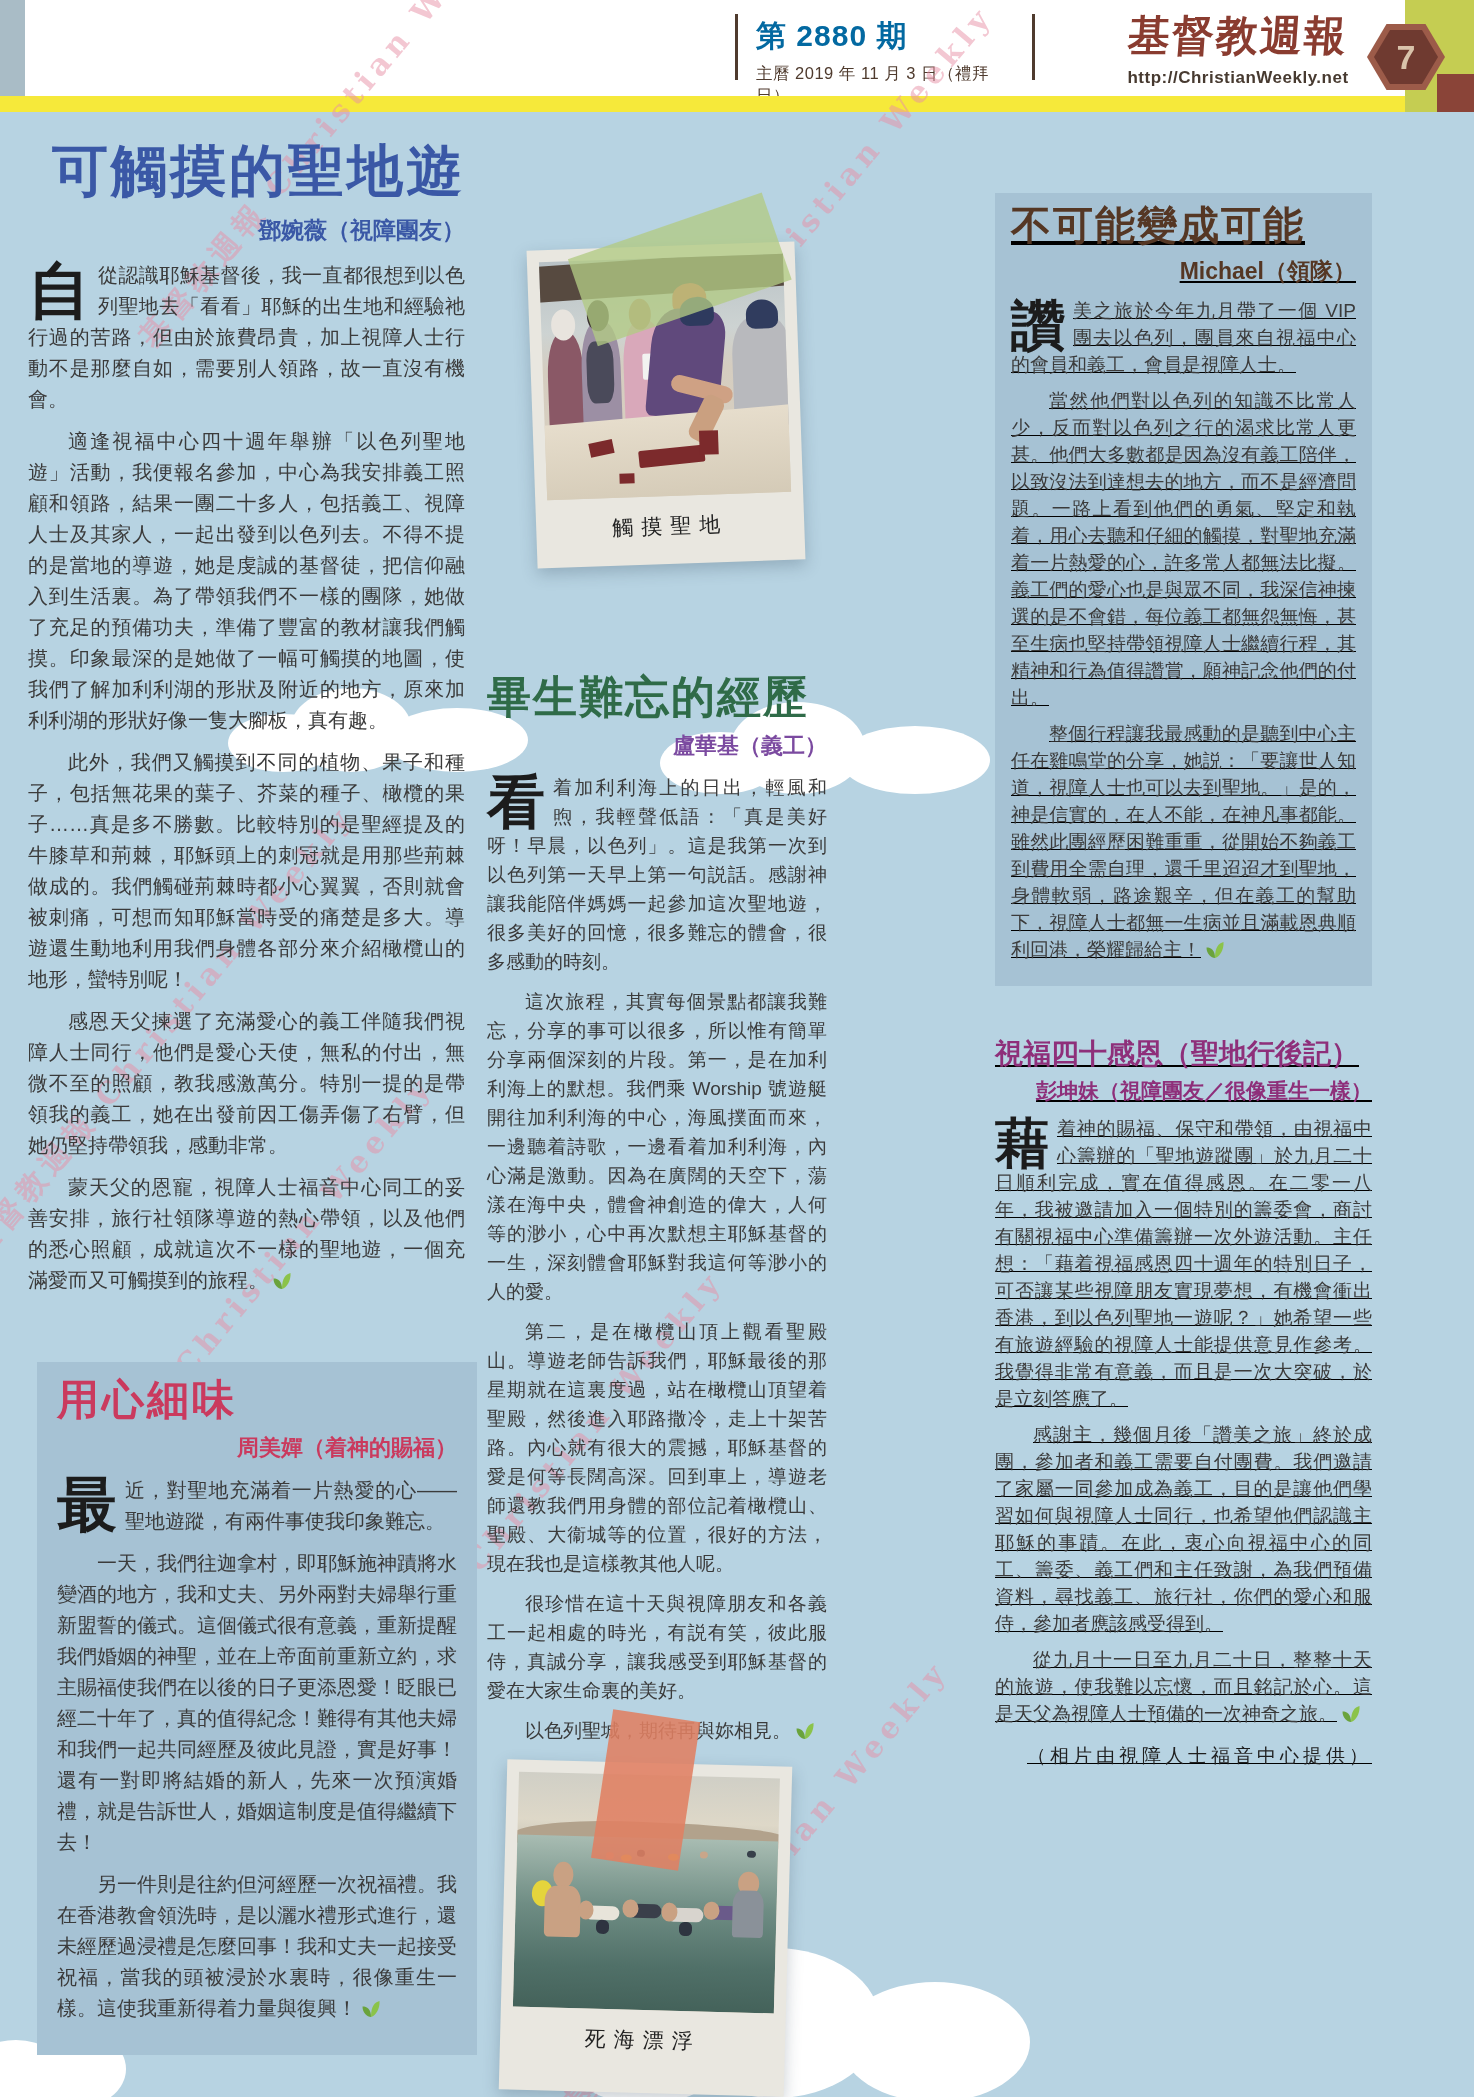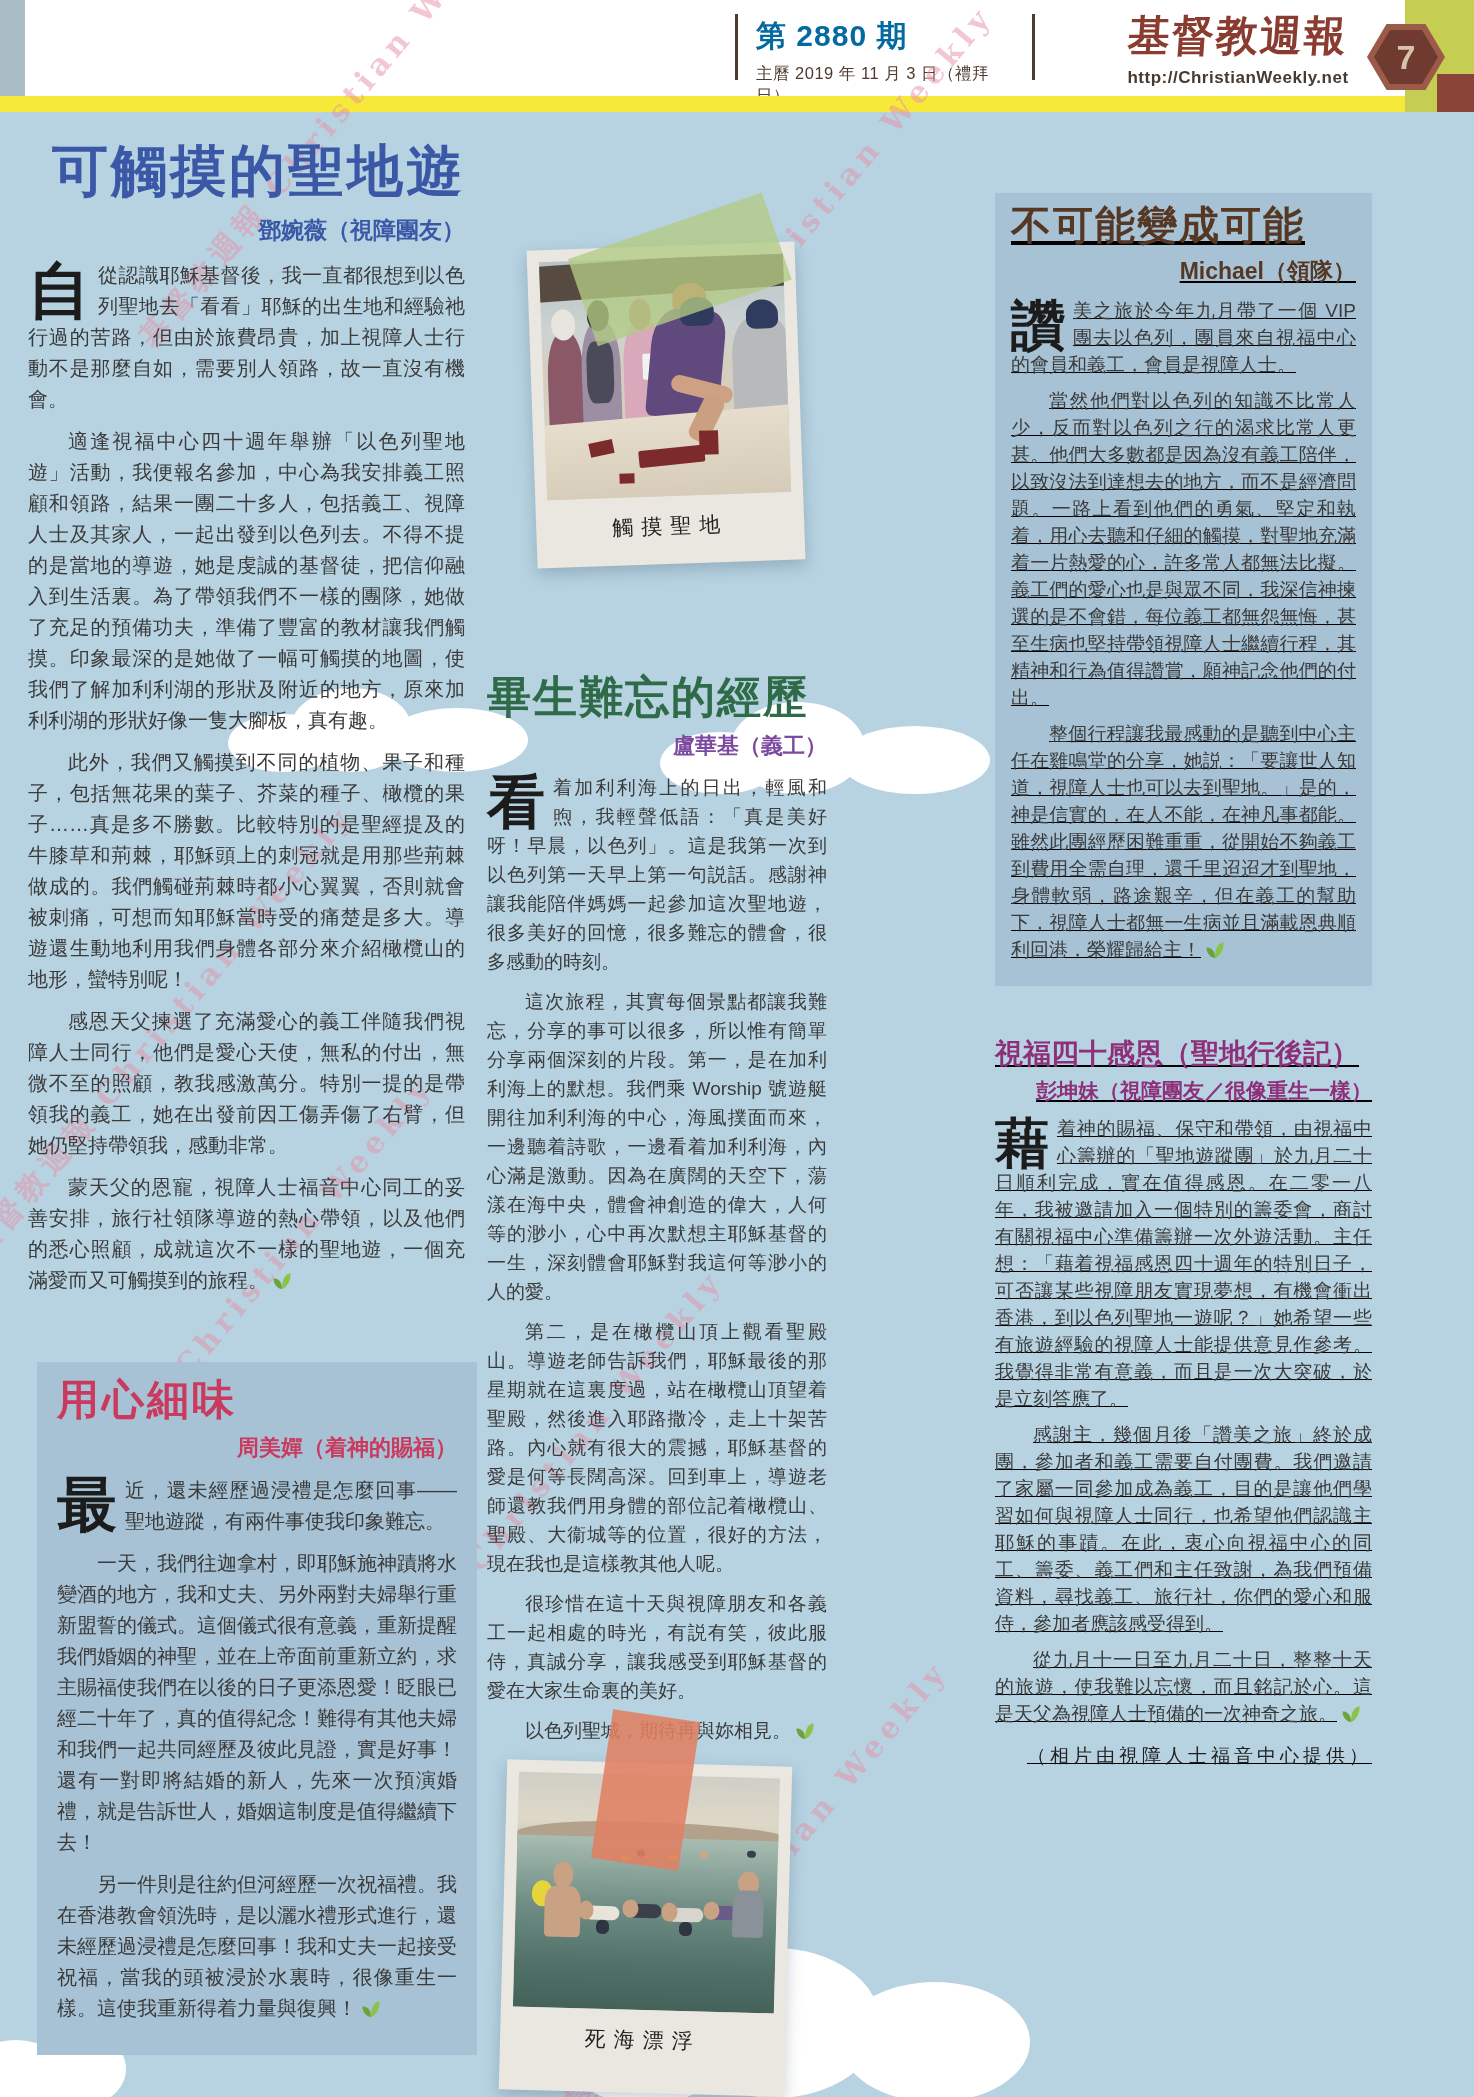--- a/index.html
+++ b/index.html
@@ -228,21 +228,21 @@
         <i style="left:83%;top:48%;width:12%;height:20%;background:#8a9199;border-radius:30% 30% 10% 10%;"></i>
       </div>
       <div class="pol-caption">死海漂浮</div>
     </div>
   </div>
 
   <div id="panel5">
     <div class="headline">用心細味</div>
     <div class="byline">周美嬋（着神的賜福）</div>
     <div class="body">
-      <p class="lead"><span class="dropcap">最</span><span>近，還未經歷過浸禮是怎麼回事——聖地遊蹤，有兩件事使我印象難忘。</span></p>
+      <p class="lead"><span class="dropcap">最</span><span>近，對聖地充滿着一片熱愛的心——聖地遊蹤，有兩件事使我印象難忘。</span></p>
       <p><span>一天，我們往迦拿村，即耶穌施神蹟將水變酒的地方，我和丈夫、另外兩對夫婦舉行重新盟誓的儀式。這個儀式很有意義，重新提醒我們婚姻的神聖，並在上帝面前重新立約，求主賜福使我們在以後的日子更添恩愛！眨眼已經二十年了，真的值得紀念！難得有其他夫婦和我們一起共同經歷及彼此見證，實是好事！還有一對即將結婚的新人，先來一次預演婚禮，就是告訴世人，婚姻這制度是值得繼續下去！</span></p>
       <p><span>另一件則是往約但河經歷一次祝福禮。我在香港教會領洗時，是以灑水禮形式進行，還未經歷過浸禮是怎麼回事！我和丈夫一起接受祝福，當我的頭被浸於水裏時，很像重生一樣。這使我重新得着力量與復興！</span><svg class="leaf" width="20" height="20" viewBox="0 0 20 20">
             <path d="M10 19 C10 11 6 8.5 1.5 8.5 C1.5 14.5 6 19 10 19 Z" fill="#6aa33c"></path>
             <path d="M10 19 C10 8 13.5 4.5 18.5 3 C19 10.5 15 17.5 10 19 Z" fill="#8bc34a"></path>
           </svg></p>
     </div>
   </div>
 
   <div id="col3">
     <section class="panel3">

